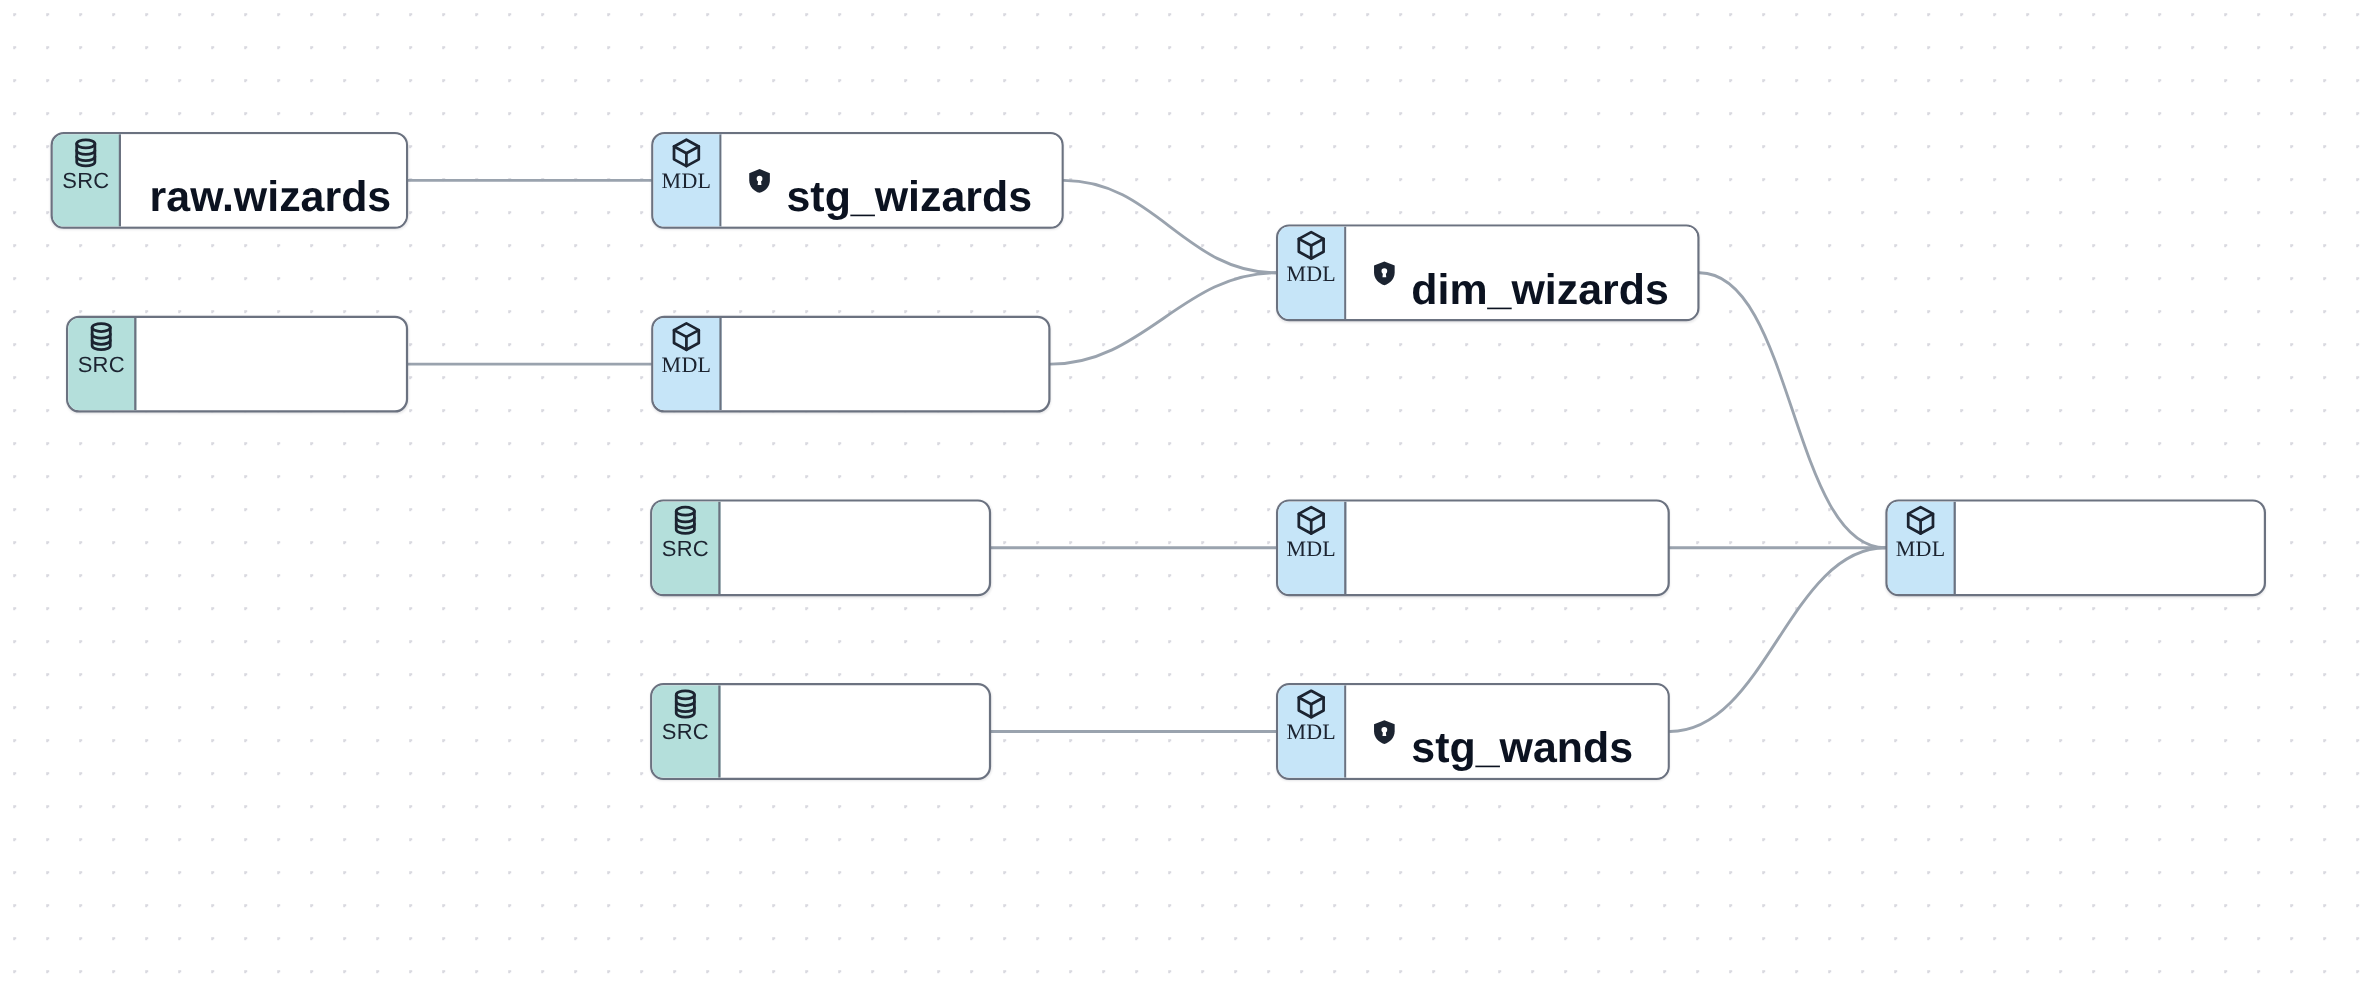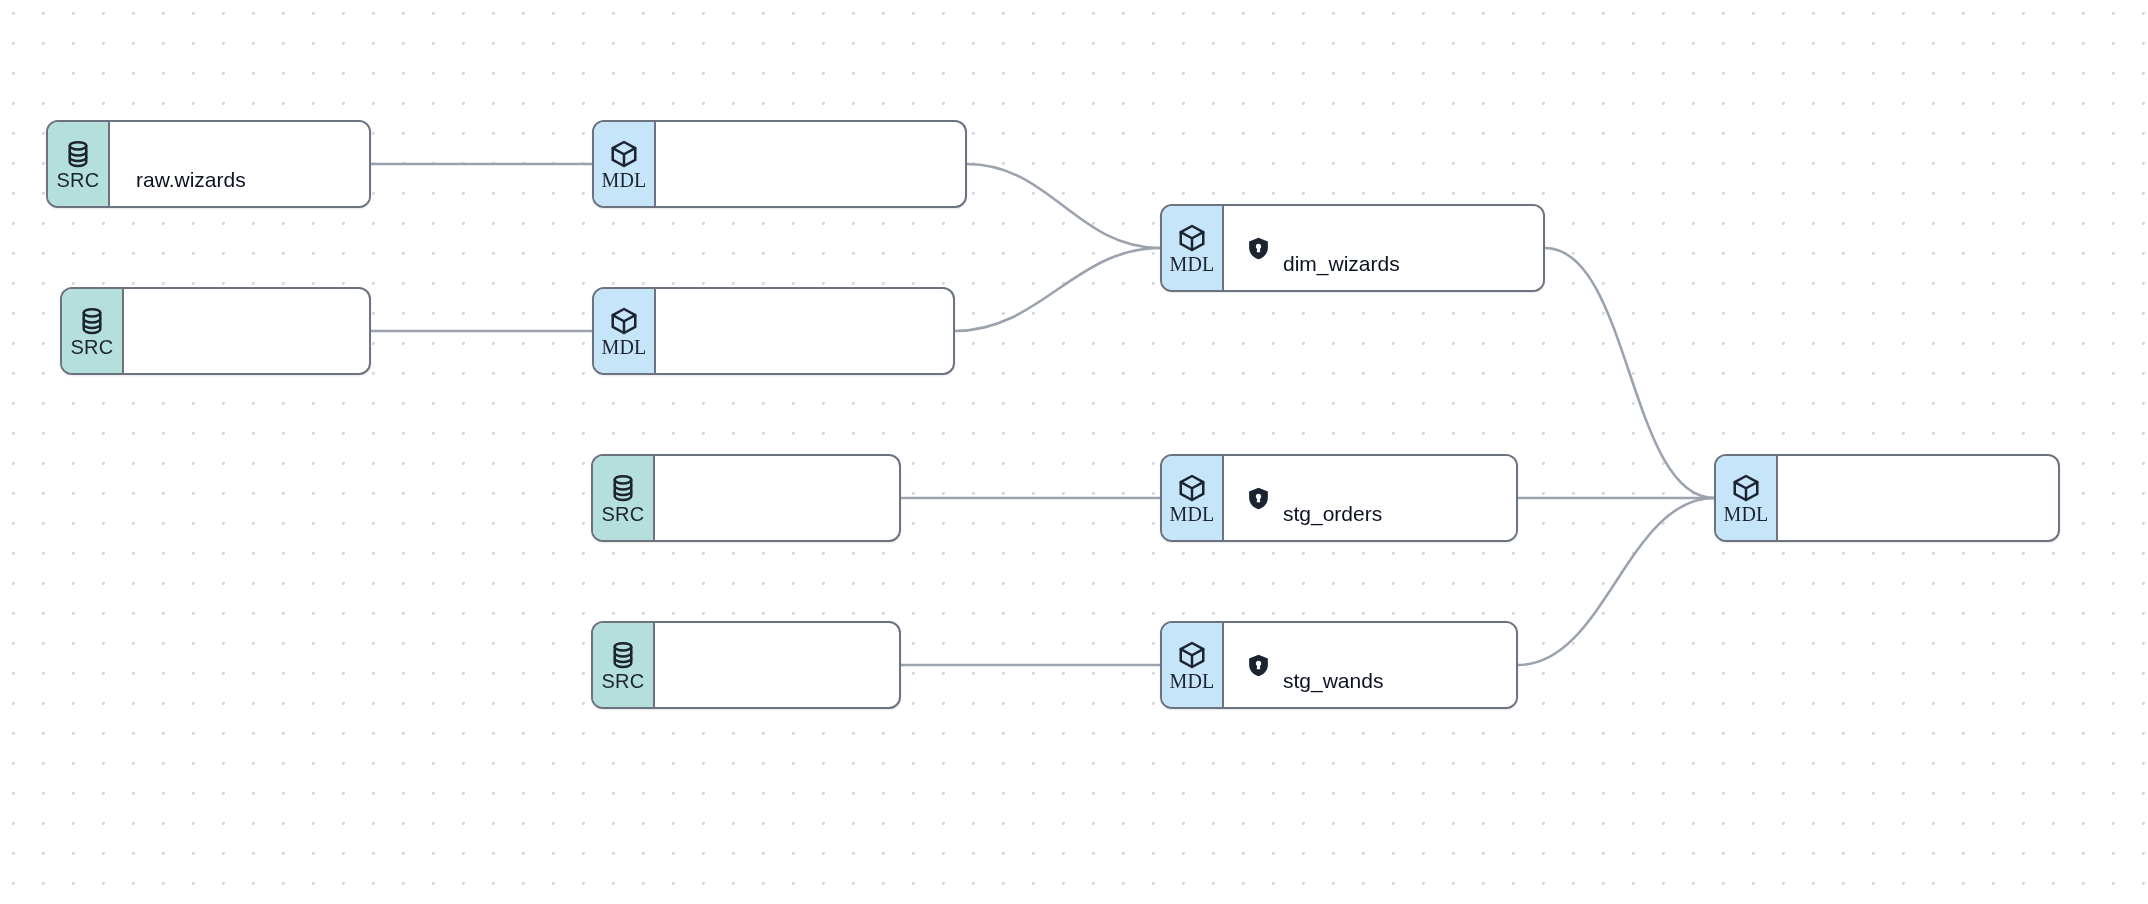--- a/index.html
+++ b/index.html
@@ -43,21 +43,20 @@
     border: 2.2px solid #6b7280;
     border-radius: 12px;
     background: #ffffff;
     overflow: hidden;
     box-shadow: 0 1px 2px rgba(15, 23, 42, 0.10);
   }
   .node-badge {
     display: flex;
     flex-direction: column;
     align-items: center;
-    justify-content: center;
     width: 62px;
     flex: 0 0 62px;
     border-right: 2.2px solid #6b7280;
     box-sizing: border-box;
     gap: 1px;
     padding-top: 2px;
   }
   .node.src .node-badge { background: #b4dfdb; }
   .node.mdl .node-badge { background: #c6e5f8; font-family: Liberation Serif, serif; }
   .badge-icon {
@@ -82,25 +81,25 @@
     min-width: 0;
   }
   .node.src .node-body { padding-left: 26px; }
   .shield-icon {
     display: block;
     width: 25px;
     height: 25px;
     flex: 0 0 25px;
   }
   .node-label {
-    font-size: 21px;
+    font-size: 39px;
     line-height: 34px;
     color: #0b1220;
     white-space: nowrap;
-    font-weight: 400;
+    font-weight: 700;
     margin-top: 32px;
   }
 </style>
 </head>
 <body>
 
 <div id="canvas">
 
   <svg id="edge-layer" viewBox="0 0 2148 904" width="2148" height="904" xmlns="http://www.w3.org/2000/svg">
       <path d="M 371 164 L 592 164" class="edge-path" stroke="#9aa3ae"></path>
@@ -179,55 +178,55 @@
     <div class="node-badge" style="background: rgb(198, 229, 248); border-right-color: rgb(107, 114, 128);">
       <span class="badge-icon-wrap">
             <svg viewBox="0 0 24 24" class="badge-icon">
               <path d="M12 2.4 L21 7.3 v9.4 L12 21.6 L3 16.7 V7.3 Z" fill="none" stroke="#1c2431" stroke-width="2" stroke-linecap="round" stroke-linejoin="round"></path>
               <path d="M3 7.3 L12 12.2 L21 7.3" fill="none" stroke="#1c2431" stroke-width="2" stroke-linecap="round" stroke-linejoin="round"></path>
               <path d="M12 12.2 V21.6" fill="none" stroke="#1c2431" stroke-width="2" stroke-linecap="round" stroke-linejoin="round"></path>
             </svg>
           </span>
       <span class="badge-label">MDL</span>
     </div>
-  </div>
-
-  <div class="node mdl" style="left: 592px; top: 287px; width: 363px; height: 88px; border-color: rgb(107, 114, 128);">
-    <div class="node-badge" style="background: rgb(198, 229, 248); border-right-color: rgb(107, 114, 128);">
-      <span class="badge-icon-wrap">
-            <svg viewBox="0 0 24 24" class="badge-icon">
-              <path d="M12 2.4 L21 7.3 v9.4 L12 21.6 L3 16.7 V7.3 Z" fill="none" stroke="#1c2431" stroke-width="2" stroke-linecap="round" stroke-linejoin="round"></path>
-              <path d="M3 7.3 L12 12.2 L21 7.3" fill="none" stroke="#1c2431" stroke-width="2" stroke-linecap="round" stroke-linejoin="round"></path>
-              <path d="M12 12.2 V21.6" fill="none" stroke="#1c2431" stroke-width="2" stroke-linecap="round" stroke-linejoin="round"></path>
-            </svg>
-          </span>
-      <span class="badge-label">MDL</span>
-    </div>
-  </div>
-
-  <div class="node mdl" style="left: 1160px; top: 454px; width: 358px; height: 88px; border-color: rgb(107, 114, 128);">
-    <div class="node-badge" style="background: rgb(198, 229, 248); border-right-color: rgb(107, 114, 128);">
-      <span class="badge-icon-wrap">
-            <svg viewBox="0 0 24 24" class="badge-icon">
-              <path d="M12 2.4 L21 7.3 v9.4 L12 21.6 L3 16.7 V7.3 Z" fill="none" stroke="#1c2431" stroke-width="2" stroke-linecap="round" stroke-linejoin="round"></path>
-              <path d="M3 7.3 L12 12.2 L21 7.3" fill="none" stroke="#1c2431" stroke-width="2" stroke-linecap="round" stroke-linejoin="round"></path>
-              <path d="M12 12.2 V21.6" fill="none" stroke="#1c2431" stroke-width="2" stroke-linecap="round" stroke-linejoin="round"></path>
-            </svg>
-          </span>
-      <span class="badge-label">MDL</span>
-    </div>
     <div class="node-body">
       <span class="shield-slot">
             <svg viewBox="0 0 24 24" class="shield-icon">
               <path d="M12 1.6 L21 5.2 v6.1 c0 5.2 -3.8 9.6 -9 11.1 c-5.2 -1.5 -9 -5.9 -9 -11.1 V5.2 Z" fill="#1c2431"></path>
               <circle cx="12" cy="10" r="2.5" fill="#ffffff"></circle>
               <path d="M10.9 10.2 h2.2 l0.55 5.3 h-3.3 Z" fill="#ffffff"></path>
             </svg>
           </span>
-      <span class="node-label">stg_orders</span>
+      <span class="node-label">stg_wizards</span>
+    </div>
+  </div>
+
+  <div class="node mdl" style="left: 592px; top: 287px; width: 363px; height: 88px; border-color: rgb(107, 114, 128);">
+    <div class="node-badge" style="background: rgb(198, 229, 248); border-right-color: rgb(107, 114, 128);">
+      <span class="badge-icon-wrap">
+            <svg viewBox="0 0 24 24" class="badge-icon">
+              <path d="M12 2.4 L21 7.3 v9.4 L12 21.6 L3 16.7 V7.3 Z" fill="none" stroke="#1c2431" stroke-width="2" stroke-linecap="round" stroke-linejoin="round"></path>
+              <path d="M3 7.3 L12 12.2 L21 7.3" fill="none" stroke="#1c2431" stroke-width="2" stroke-linecap="round" stroke-linejoin="round"></path>
+              <path d="M12 12.2 V21.6" fill="none" stroke="#1c2431" stroke-width="2" stroke-linecap="round" stroke-linejoin="round"></path>
+            </svg>
+          </span>
+      <span class="badge-label">MDL</span>
+    </div>
+  </div>
+
+  <div class="node mdl" style="left: 1160px; top: 454px; width: 358px; height: 88px; border-color: rgb(107, 114, 128);">
+    <div class="node-badge" style="background: rgb(198, 229, 248); border-right-color: rgb(107, 114, 128);">
+      <span class="badge-icon-wrap">
+            <svg viewBox="0 0 24 24" class="badge-icon">
+              <path d="M12 2.4 L21 7.3 v9.4 L12 21.6 L3 16.7 V7.3 Z" fill="none" stroke="#1c2431" stroke-width="2" stroke-linecap="round" stroke-linejoin="round"></path>
+              <path d="M3 7.3 L12 12.2 L21 7.3" fill="none" stroke="#1c2431" stroke-width="2" stroke-linecap="round" stroke-linejoin="round"></path>
+              <path d="M12 12.2 V21.6" fill="none" stroke="#1c2431" stroke-width="2" stroke-linecap="round" stroke-linejoin="round"></path>
+            </svg>
+          </span>
+      <span class="badge-label">MDL</span>
     </div>
   </div>
 
   <div class="node mdl" style="left: 1160px; top: 621px; width: 358px; height: 88px; border-color: rgb(107, 114, 128);">
     <div class="node-badge" style="background: rgb(198, 229, 248); border-right-color: rgb(107, 114, 128);">
       <span class="badge-icon-wrap">
             <svg viewBox="0 0 24 24" class="badge-icon">
               <path d="M12 2.4 L21 7.3 v9.4 L12 21.6 L3 16.7 V7.3 Z" fill="none" stroke="#1c2431" stroke-width="2" stroke-linecap="round" stroke-linejoin="round"></path>
               <path d="M3 7.3 L12 12.2 L21 7.3" fill="none" stroke="#1c2431" stroke-width="2" stroke-linecap="round" stroke-linejoin="round"></path>
               <path d="M12 12.2 V21.6" fill="none" stroke="#1c2431" stroke-width="2" stroke-linecap="round" stroke-linejoin="round"></path>

